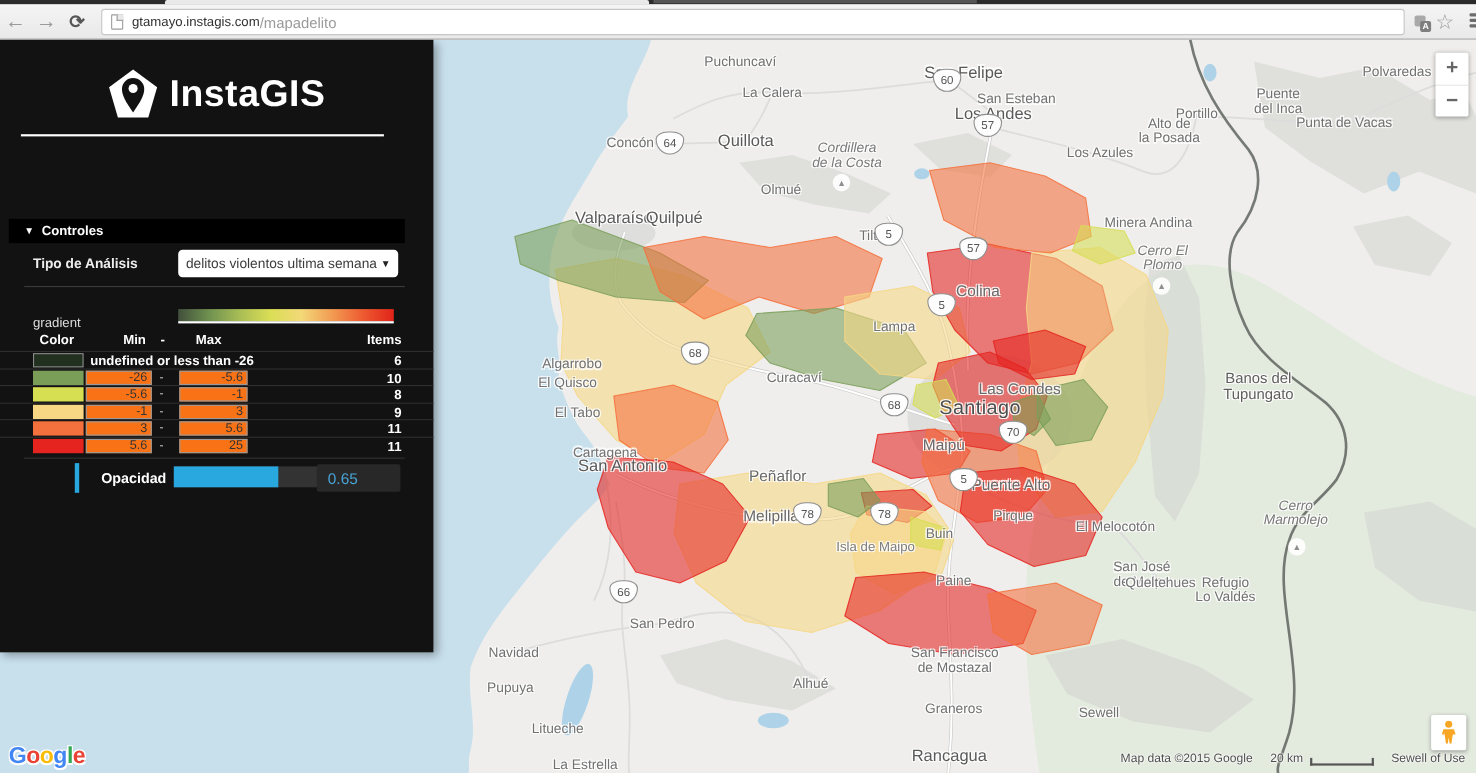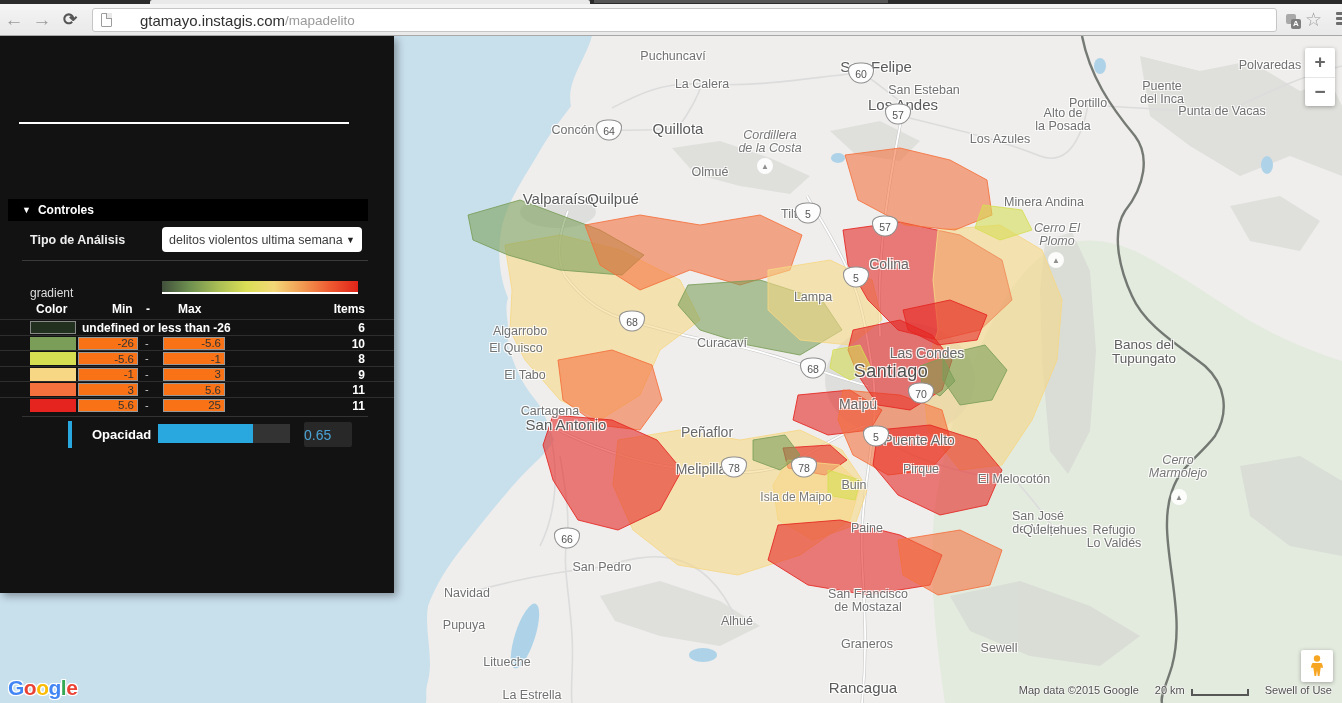--- a/index.html
+++ b/index.html
@@ -13,21 +13,21 @@
   .tabstrip .active-tab{position:absolute;left:150px;width:440px;height:4px;background:#e9e9e9;border-radius:2px 2px 0 0;}
   .tabstrip .idle-tab{position:absolute;left:594px;width:294px;height:3px;background:#555;}
   .toolbar{position:absolute;top:4px;left:0;width:100%;height:32px;background:linear-gradient(#f4f4f4,#e9e9e9);
            border-bottom:1px solid #a8a8a8;display:flex;align-items:center;}
   .navbtn{width:28px;text-align:center;font-size:19px;color:#9a9a9a;line-height:26px;cursor:default;}
   .navbtn.reload{color:#565656;font-weight:bold;font-size:17px;}
   .urlbar{position:absolute;left:92px;top:4px;width:1185px;height:24px;background:#fff;border:1px solid #c6c6c6;
           border-radius:3px;display:flex;align-items:center;padding:0 8px;}
   .doc-icon{width:11px;height:14px;border:1.4px solid #9c9c9c;border-radius:1px;position:relative;margin-right:8px;background:#fff;}
   .doc-icon:before{content:"";position:absolute;top:-1px;right:-1px;width:5px;height:5px;background:#e9e9e9;border-left:1.4px solid #9c9c9c;border-bottom:1.4px solid #9c9c9c;}
-  .url-host{font-size:15px;color:#303030;margin-left:20px;}
+  .url-host{font-size:12px;color:#303030;}
   .url-path{font-size:13.5px;color:#9a9a9a;}
   .translate-icon{position:absolute;left:1286px;top:10px;width:15px;height:15px;}
   .translate-icon .card-back{position:absolute;left:0;top:0;width:10px;height:10px;background:#a9a9a9;border-radius:2px;}
   .translate-icon .card-front{position:absolute;right:0;bottom:0;width:10px;height:10px;background:#7e7e7e;border-radius:2px;
         color:#fff;font-size:8px;font-weight:bold;text-align:center;line-height:10px;}
   .star-icon{position:absolute;left:1305px;top:4px;font-size:19px;color:#9b9b9b;}
   .menu-icon{position:absolute;left:1336px;top:8px;width:14px;}
   .menu-icon div{height:3px;background:#6d6d6d;margin-bottom:2px;border-radius:1px;}
 
   
@@ -94,22 +94,22 @@
             font-size:11.5px;text-align:right;padding:0 3px;font-family:"Liberation Sans",sans-serif;}
   .lg-min{left:78px;}
   .lg-max{left:163px;width:62px;}
   .lg-dash{position:absolute;left:145px;top:1px;font-size:11px;color:#ccc;}
   .lg-items{position:absolute;right:29px;top:1px;font-size:12px;font-weight:bold;color:#fff;}
   .op-divider{position:absolute;top:380px;left:22px;width:346px;height:1px;background:#333;}
   .op-bluebar{position:absolute;top:385px;left:68px;width:4px;height:27px;}
   .op-label{position:absolute;top:391px;left:92px;font-size:13px;font-weight:bold;color:#fff;}
   .op-track{position:absolute;top:388px;left:158px;width:132px;height:19px;background:#333;cursor:pointer;}
   .op-fill{height:100%;}
-  .op-value{position:absolute;top:386px;left:304px;width:48px;height:25px;background:#282828;border-radius:2px;
-            font-size:14px;display:flex;align-items:center;padding-left:0;}
+  .op-value{position:absolute;top:386px;left:288px;width:76px;height:25px;background:#282828;border-radius:2px;
+            font-size:14px;display:flex;align-items:center;padding-left:10px;}
 </style>
 </head>
 <body>
 
 <div class="stage">
 
   <div class="chrome">
     <div class="tabstrip">
       <div class="active-tab"></div>
       <div class="idle-tab"></div>
@@ -338,20 +338,28 @@
       <span>Map data ©2015 Google</span>
       <span class="scalebar">
         <span>20 km</span>
         <span class="scaleline"></span>
       </span>
       <span style="cursor:pointer;">Sewell of Use</span>
     </div>
   </div>
 
   <div class="sidebar" style="top:36px;">
+    <div class="logo-row">
+      <svg width="46" height="46" viewBox="0 0 40 40">
+        <polygon points="20,1 39,15 32,39 8,39 1,15" fill="#ffffff"></polygon>
+        <path d="M20,35 C14,26.5 11.2,21.5 11.2,16.5 A8.8,8.8 0 1,1 28.8,16.5 C28.8,21.5 26,26.5 20,35 Z" fill="#121212"></path>
+        <circle cx="20" cy="16" r="3.6" fill="#ffffff"></circle>
+      </svg>
+      <span class="logo-text">InstaGIS</span>
+    </div>
     <div class="logo-hr"></div>
 
 
     <div class="controls-hdr">
       <span class="tri">▼</span>
       <span>Controles</span>
     </div>
 
     <div class="tipo-label">Tipo de Análisis</div>
     <div class="tipo-select">

